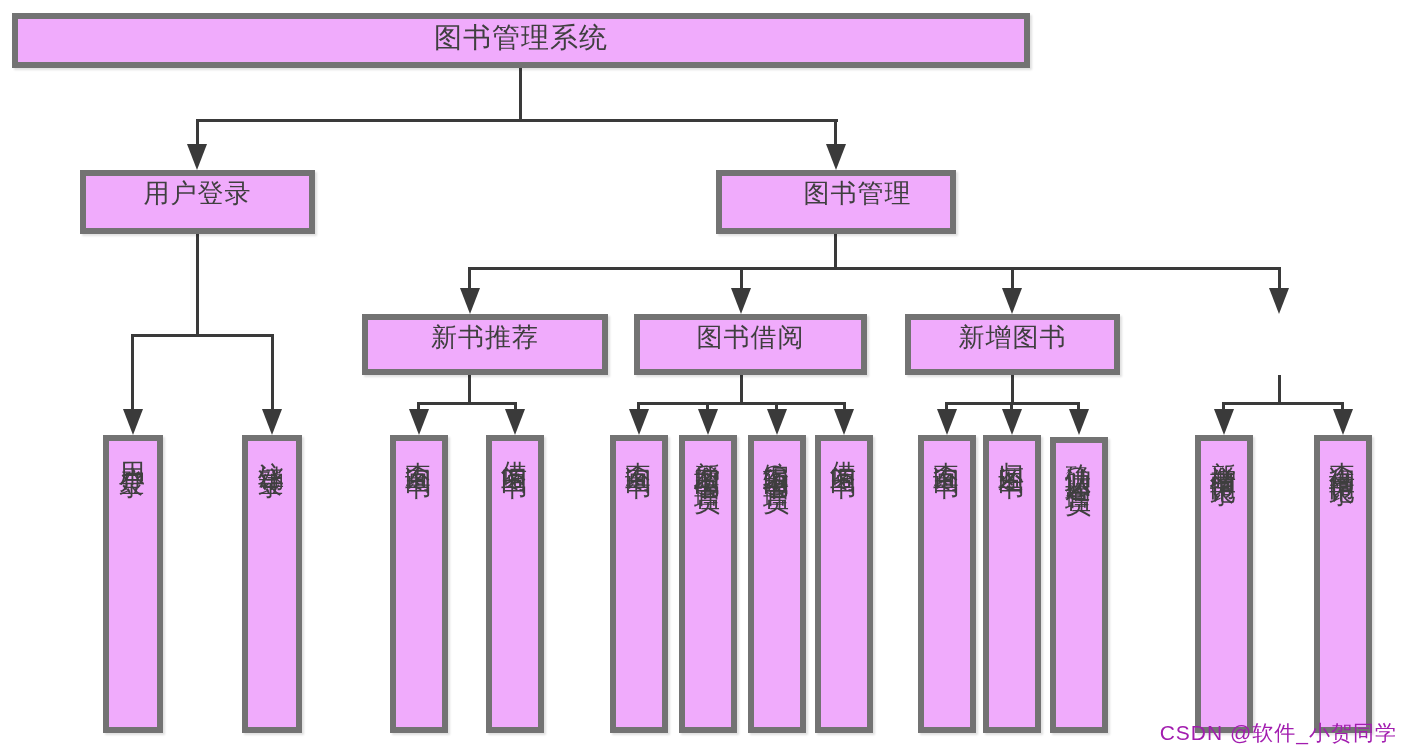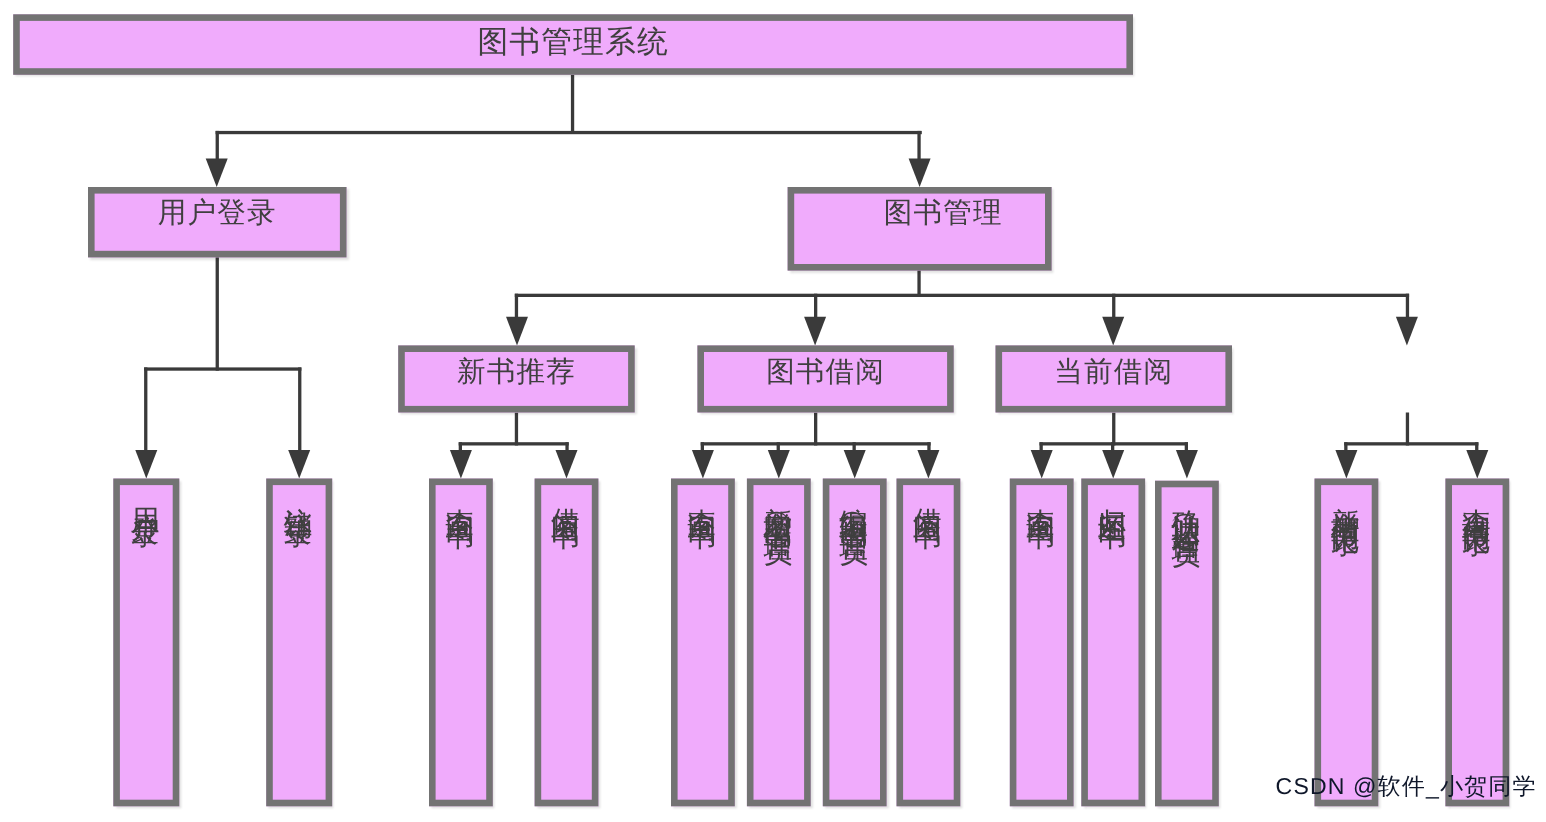--- a/index.html
+++ b/index.html
@@ -31,22 +31,22 @@
   }
   .vl { position:absolute; width:3px; background:#3a3a3a; z-index:1; }
   .hl { position:absolute; height:3px; background:#3a3a3a; z-index:1; }
   .ah {
     position:absolute; width:0; height:0; z-index:1;
     border-left:10px solid transparent;
     border-right:10px solid transparent;
     border-top:26px solid #3a3a3a;
   }
   .watermark {
-    position:absolute; right:8px; bottom:18px;
-    font-size:21px; color:#0f172a; letter-spacing:1px;
+    position:absolute; right:8px; bottom:0;
+    font-size:21px; color:#a21caf; letter-spacing:1px;
     z-index:5; white-space:nowrap;
   }
 </style>
 </head>
 <body>
 
 <div class="canvas">
 
   <div class="vl" style="left:519px; top:68px;  height:53px;"></div>
   <div class="hl" style="left:196px; top:119px; width:642px;"></div>
@@ -107,32 +107,32 @@
   <div class="vl" style="left:1341px; top:402px; height:12px;"></div>
   <div class="ah" style="left:1333px; top:409px;"></div>
 
   <div class="box" style="left:12px; top:13px; width:1018px; height:55px;">
     <span class="hlabel title-label">图书管理系统</span>
   </div>
 
   <div class="box" style="left:80px; top:170px; width:235px; height:64px;">
     <span class="hlabel">用户登录</span>
   </div>
-  <div class="box" style="left:716px; top:170px; width:240px; height:76px;padding-left:43px;">
+  <div class="box" style="left:716px; top:170px; width:240px; height:64px;padding-left:43px;">
     <span class="hlabel">图书管理</span>
   </div>
 
-  <div class="box" style="left:362px; top:314px; width:215px; height:61px;">
+  <div class="box" style="left:362px; top:314px; width:246px; height:61px;">
     <span class="hlabel">新书推荐</span>
   </div>
   <div class="box" style="left:634px; top:314px; width:233px; height:61px;">
     <span class="hlabel">图书借阅</span>
   </div>
   <div class="box" style="left:905px; top:314px; width:215px; height:61px;">
-    <span class="hlabel">当前借阅</span>
+    <span class="hlabel">新增图书</span>
   </div>
 
   <div class="box" style="left:103px; top:435px; width:60px; height:298px;">
     <span class="vlabel">用户登录</span>
   </div>
   <div class="box" style="left:242px; top:435px; width:60px; height:298px;">
     <span class="vlabel">注销登录</span>
   </div>
 
   <div class="box" style="left:390px; top:435px; width:58px; height:298px;">

